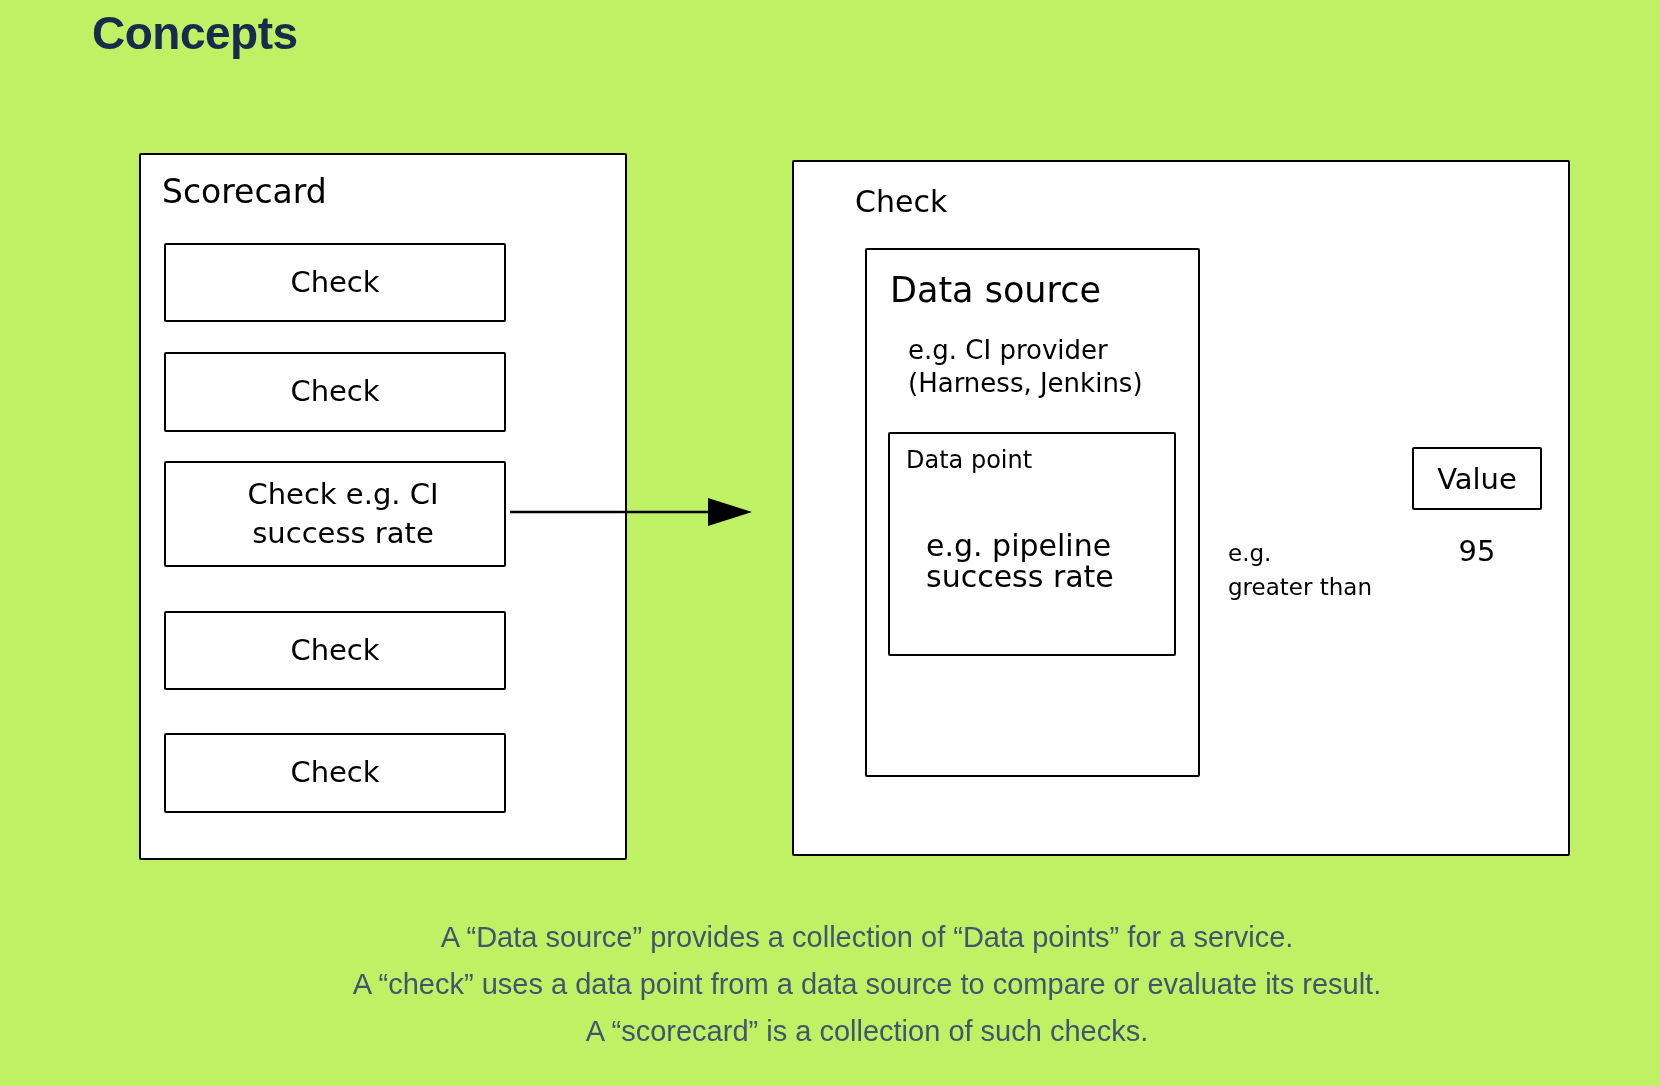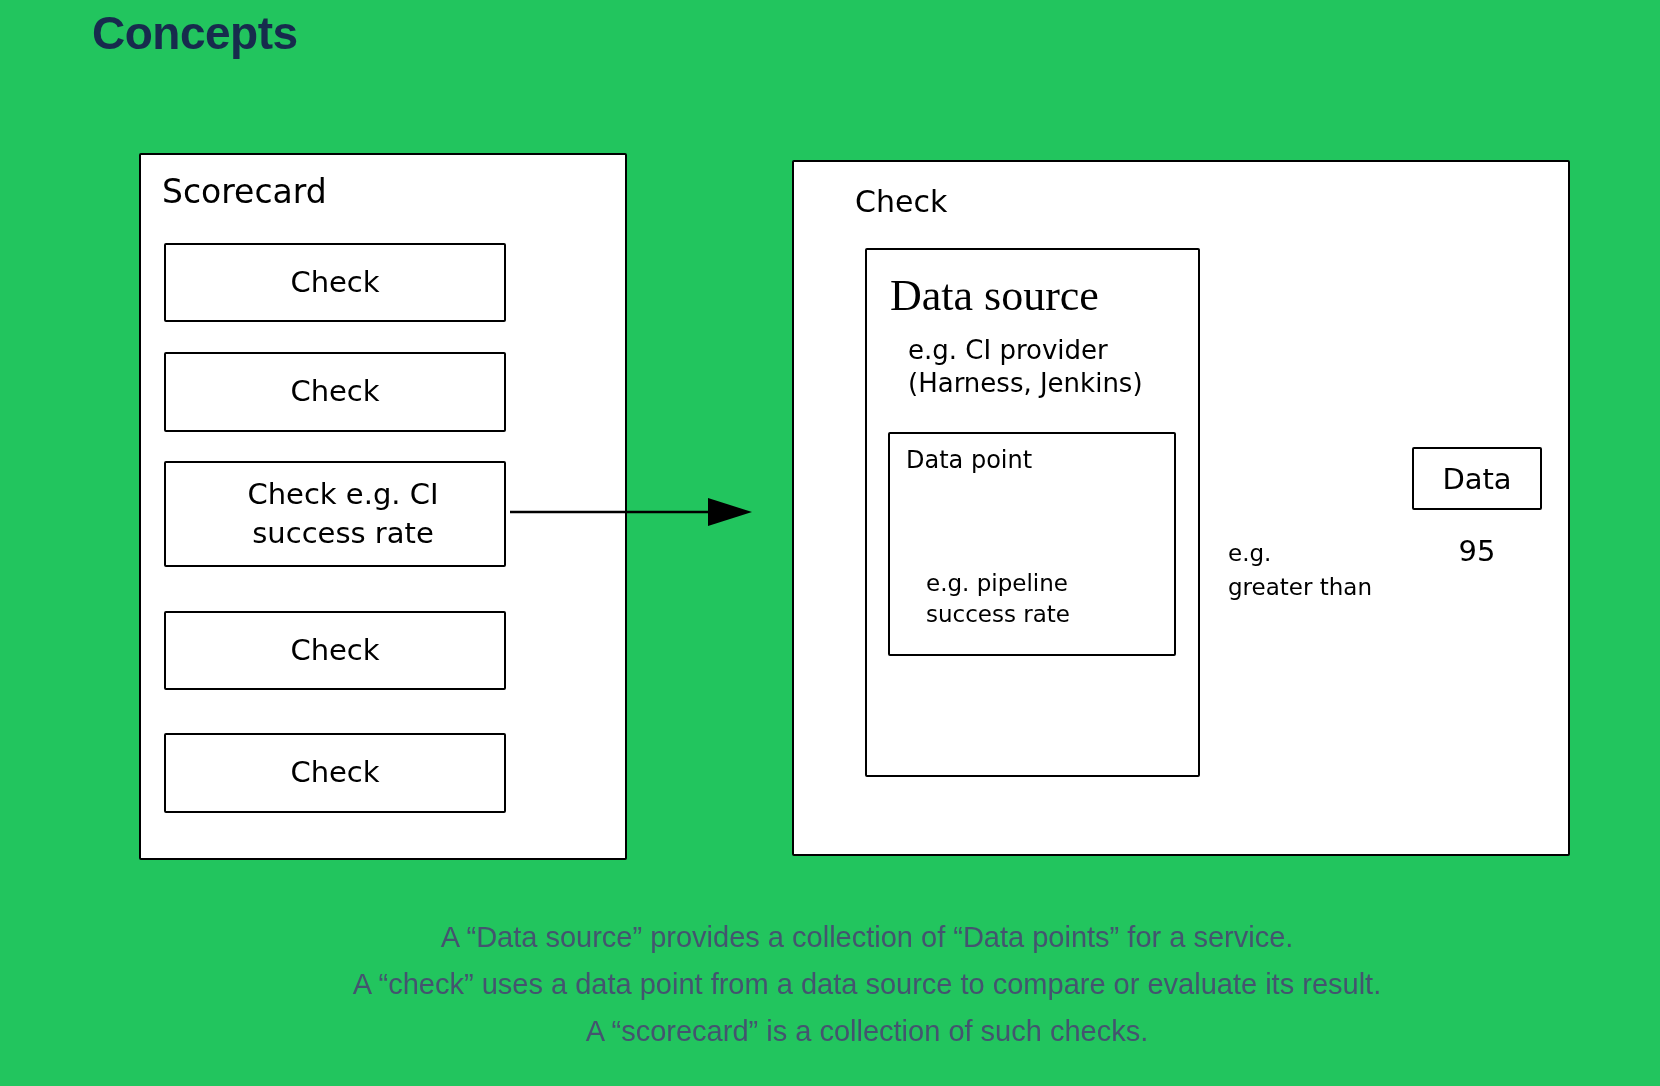--- a/index.html
+++ b/index.html
@@ -4,21 +4,21 @@
 <style>
   html, body {
     margin: 0;
     padding: 0;
     background: #ffffff;
   }
   #canvas {
     position: relative;
     width: 1660px;
     height: 1086px;
-    background: #22c55e;
+    background: #bef264;
     font-family: "Liberation Sans", sans-serif;
     overflow: hidden;
   }
   .abs { position: absolute; }
 
   
   .page-title {
     left: 92px;
     top: 6px;
     font-size: 46px;
@@ -60,26 +60,26 @@
   .check-5 { top: 733px; height: 80px; }
 
   
   .flow-arrow { left: 506px; top: 496px; }
 
   
   .check-panel { left: 792px; top: 160px; width: 778px; height: 696px; }
   .check-panel-label { left: 855px; top: 184px; font-size: 30px; }
 
   .data-source-box { left: 865px; top: 248px; width: 335px; height: 529px; }
-  .data-source-label { left: 890px; top: 270px; font-size: 44px; font-family: Liberation Serif, serif; }
+  .data-source-label { left: 890px; top: 270px; font-size: 35px; }
   .data-source-example { left: 908px; top: 334px; font-size: 26px; line-height: 33px; }
 
   .data-point-box { left: 888px; top: 432px; width: 288px; height: 224px; }
   .data-point-label { left: 906px; top: 446px; font-size: 24px; }
-  .data-point-example { left: 926px; top: 568px; font-size: 23px; line-height: 31px; }
+  .data-point-example { left: 926px; top: 530px; font-size: 30px; line-height: 31px; }
 
   .operator-box {
     left: 1215px; top: 443px; width: 177px; height: 69px;
     display: flex; align-items: center; justify-content: center;
     font-size: 31px;
   }
   .operator-example { left: 1228px; top: 536px; font-size: 23px; line-height: 34px; }
 
   .value-box {
     left: 1412px; top: 447px; width: 130px; height: 63px;
@@ -148,21 +148,21 @@
     <div>e.g. pipeline</div>
     <div>success rate</div>
   </div>
 
   <div class="abs hand operator-example">
     <div>e.g.</div>
     <div>greater than</div>
   </div>
 
   <div class="abs box hand value-box">
-    <span>Data</span>
+    <span>Value</span>
   </div>
   <div class="abs hand value-example">95</div>
 
   <div class="abs footnote">
     <div>A “Data source” provides a collection of “Data points” for a service.</div>
     <div>A “check” uses a data point from a data source to compare or evaluate its result.</div>
     <div>A “scorecard” is a collection of such checks.</div>
   </div>
 
 </div>

